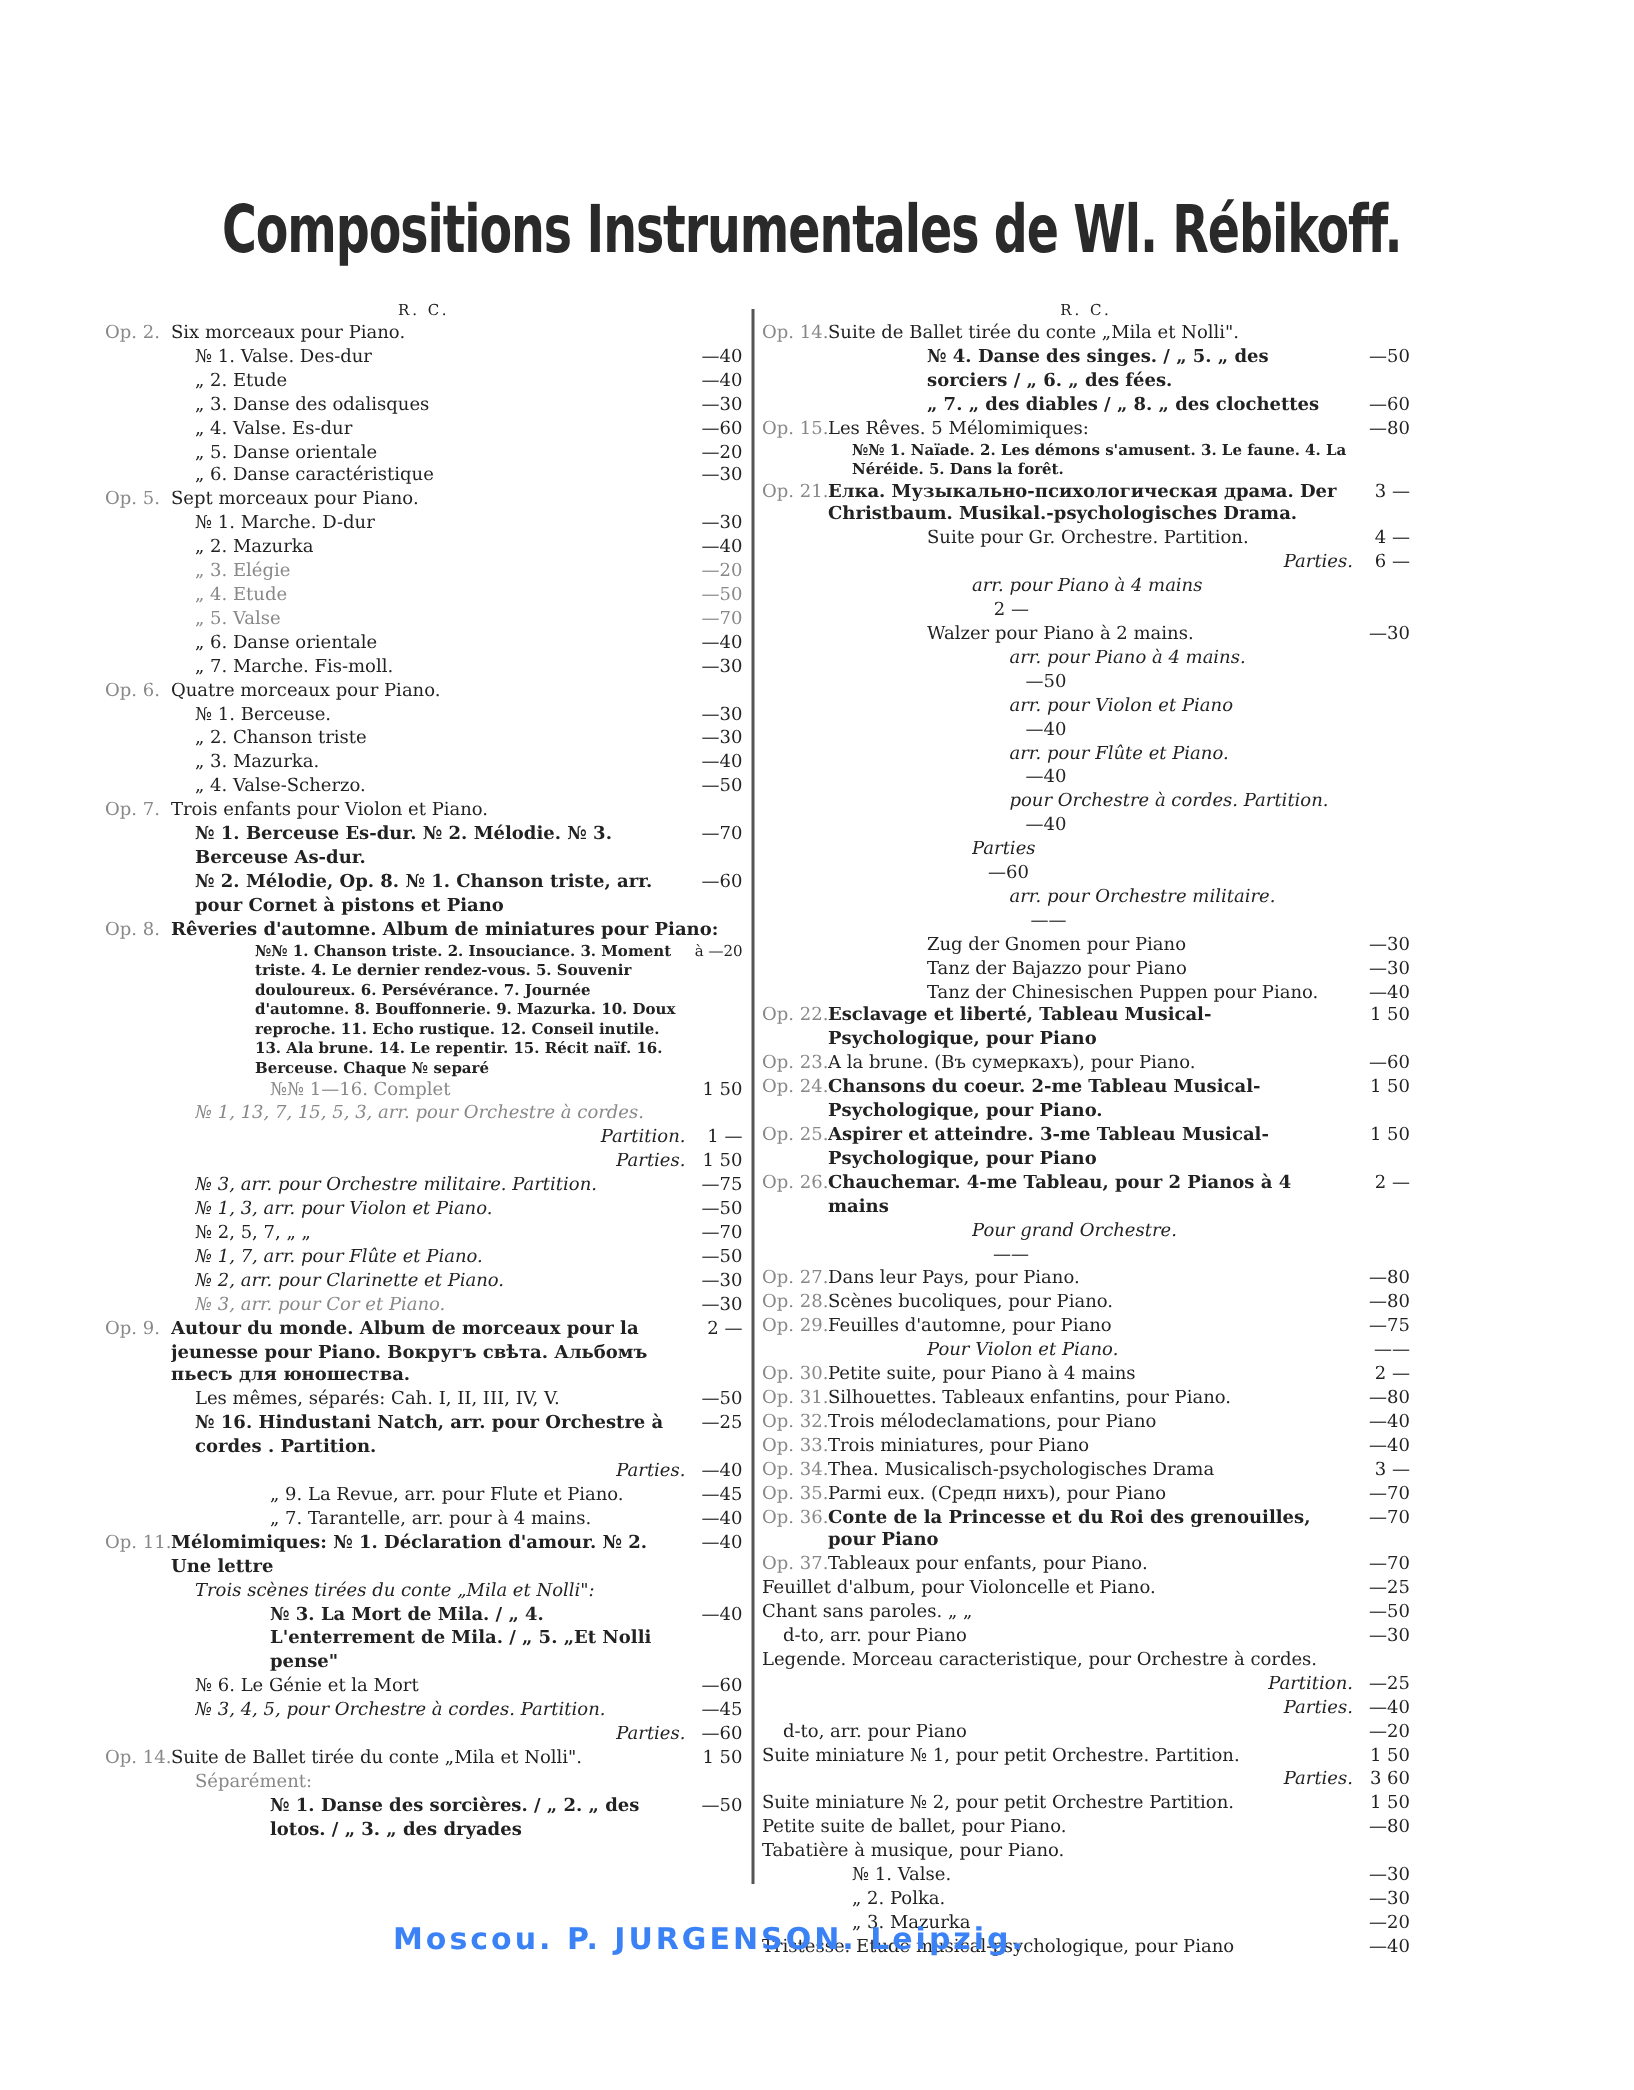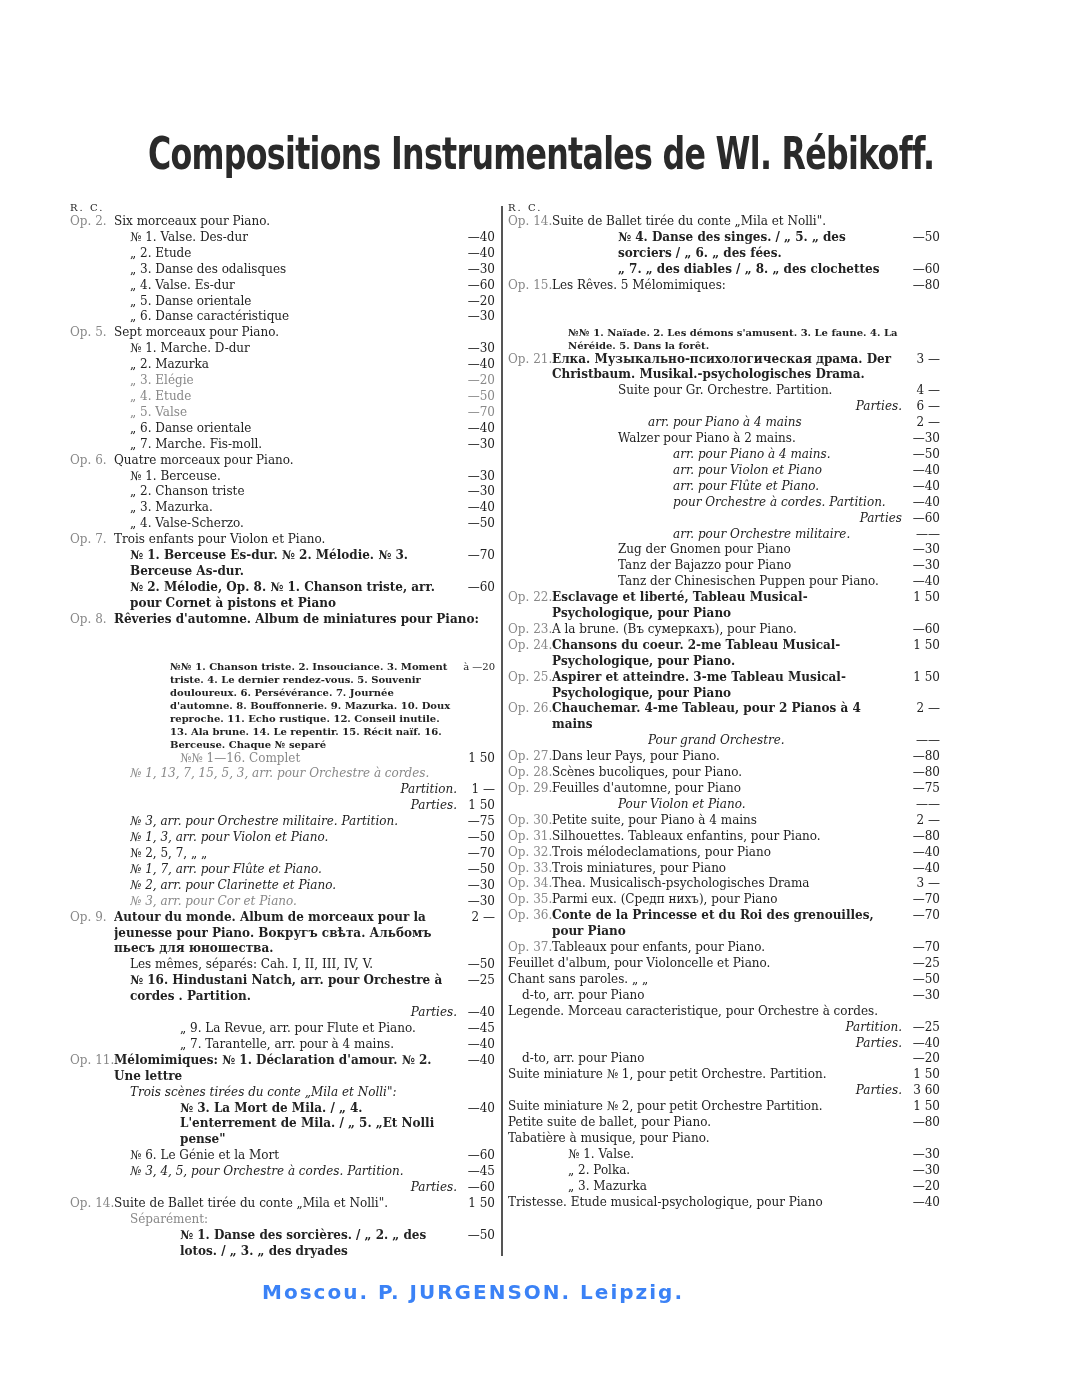--- a/index.html
+++ b/index.html
@@ -2,32 +2,32 @@
 <html><head>
 <meta charset="utf-8">
 <style>
   html,body{margin:0;padding:0;background:#fff;}
   body{width:1089px;height:1393px;position:relative;overflow:hidden;font-family:"DejaVu Serif","Liberation Serif",serif;color:#222;}
   .title{position:absolute;left:148px;top:128px;width:710px;height:60px;text-align:center;font-family:"DejaVu Sans","Liberation Sans",sans-serif;font-weight:bold;font-size:44px;letter-spacing:-1px;transform:scaleX(0.72);transform-origin:left top;white-space:nowrap;color:#2a2a2a;width:990px;text-align:left;}
   .col{position:absolute;top:200px;font-size:12px;line-height:15.9px;}
   .col.left{left:70px;width:425px;}
   .col.right{left:508px;width:432px;}
   .divider{position:absolute;left:501px;top:206px;width:2px;height:1050px;background:#555;}
-  .rc{text-align:left;font-size:10px;letter-spacing:2px;height:14px;}
+  .rc{text-align:center;font-size:10px;letter-spacing:2px;height:14px;}
   .row{display:flex;align-items:baseline;white-space:nowrap;position:relative;}
   .op{width:44px;flex:none;color:#888;}
   .ind1{padding-left:60px;}
   .ind2{padding-left:110px;}
-  .ind3{padding-left:140px;}
+  .ind3{padding-left:140px;flex-direction:column;}
   .txt{flex:1 1 auto;overflow:hidden;}
   .price{flex:none;width:38px;text-align:right;}
   .i{font-style:italic;}
   .faint{color:#888;}
   .wrap{white-space:normal;font-weight:bold;}
-  .small{font-size:10px;line-height:13px;margin-top:32px;}
+  .small{font-size:10px;line-height:13px;}
   .footer{position:absolute;left:262px;top:1280px;font-family:"DejaVu Sans","Liberation Sans",sans-serif;font-weight:bold;font-size:20px;letter-spacing:2px;color:#3b82f6;}
 </style>
 </head>
 <body>
 
 <div class="title">Compositions Instrumentales de Wl. Rébikoff.</div>
 
 <div class="divider"></div>
 
 <div class="col left">

